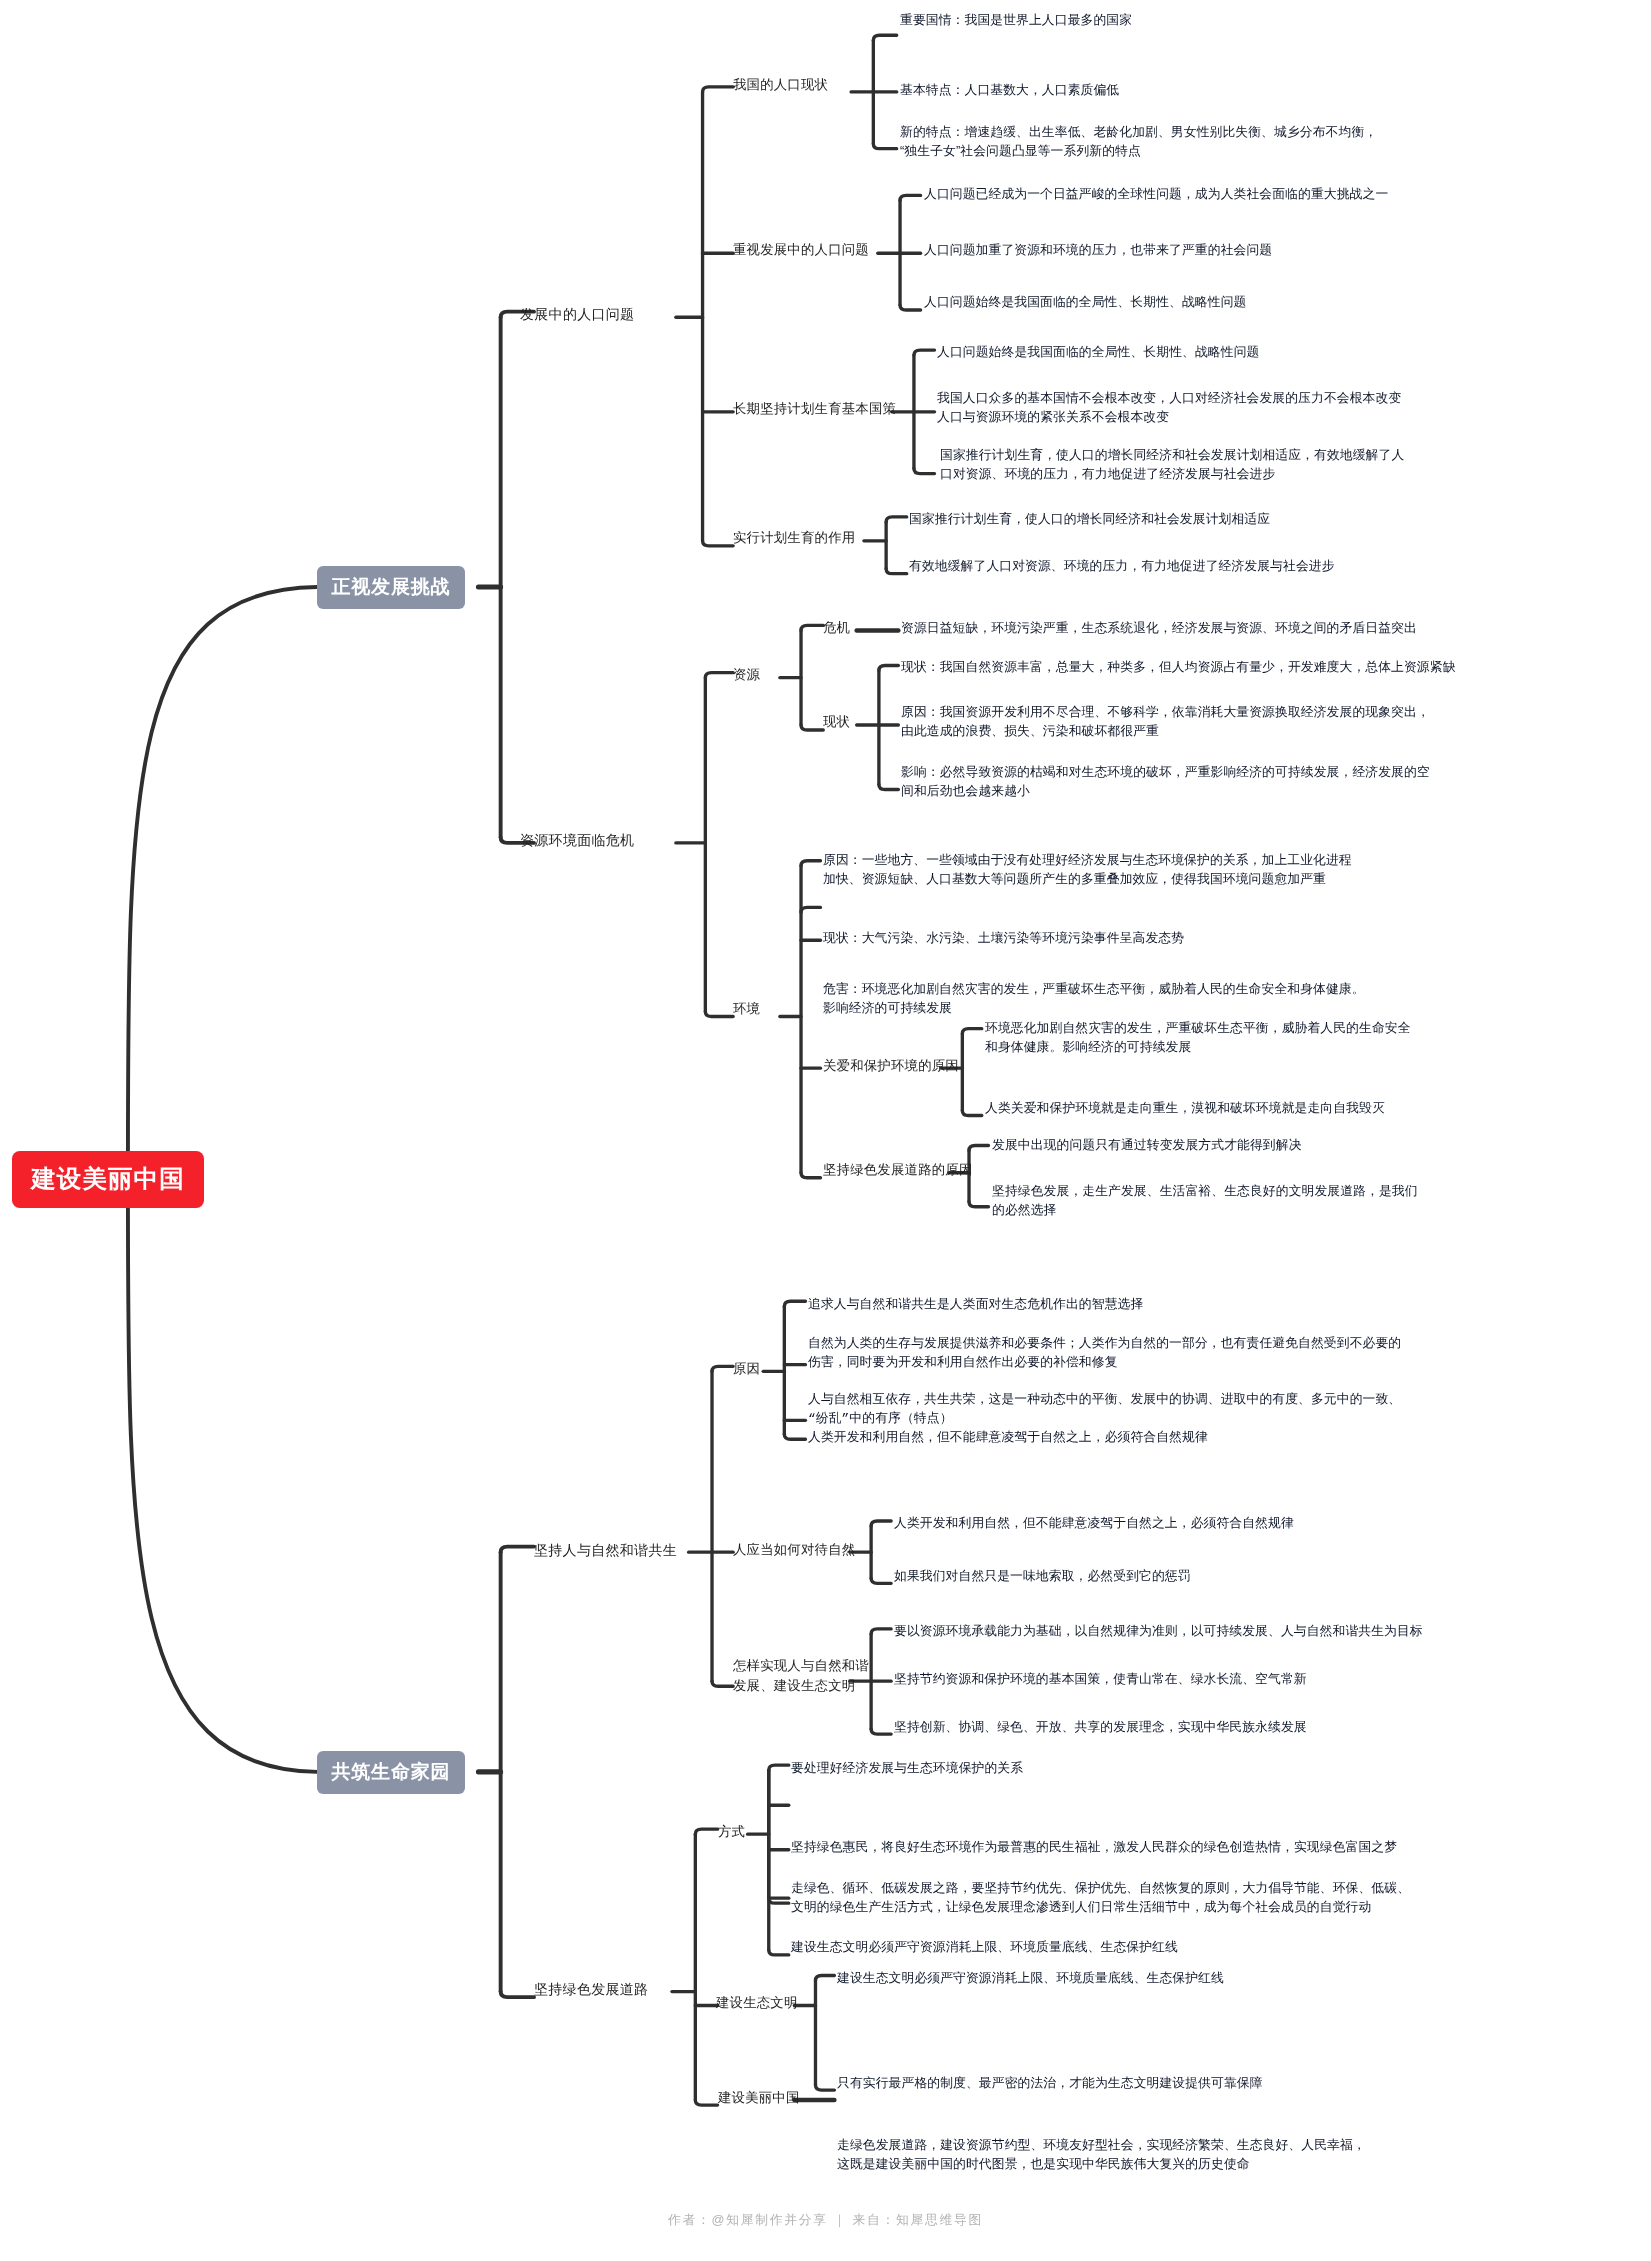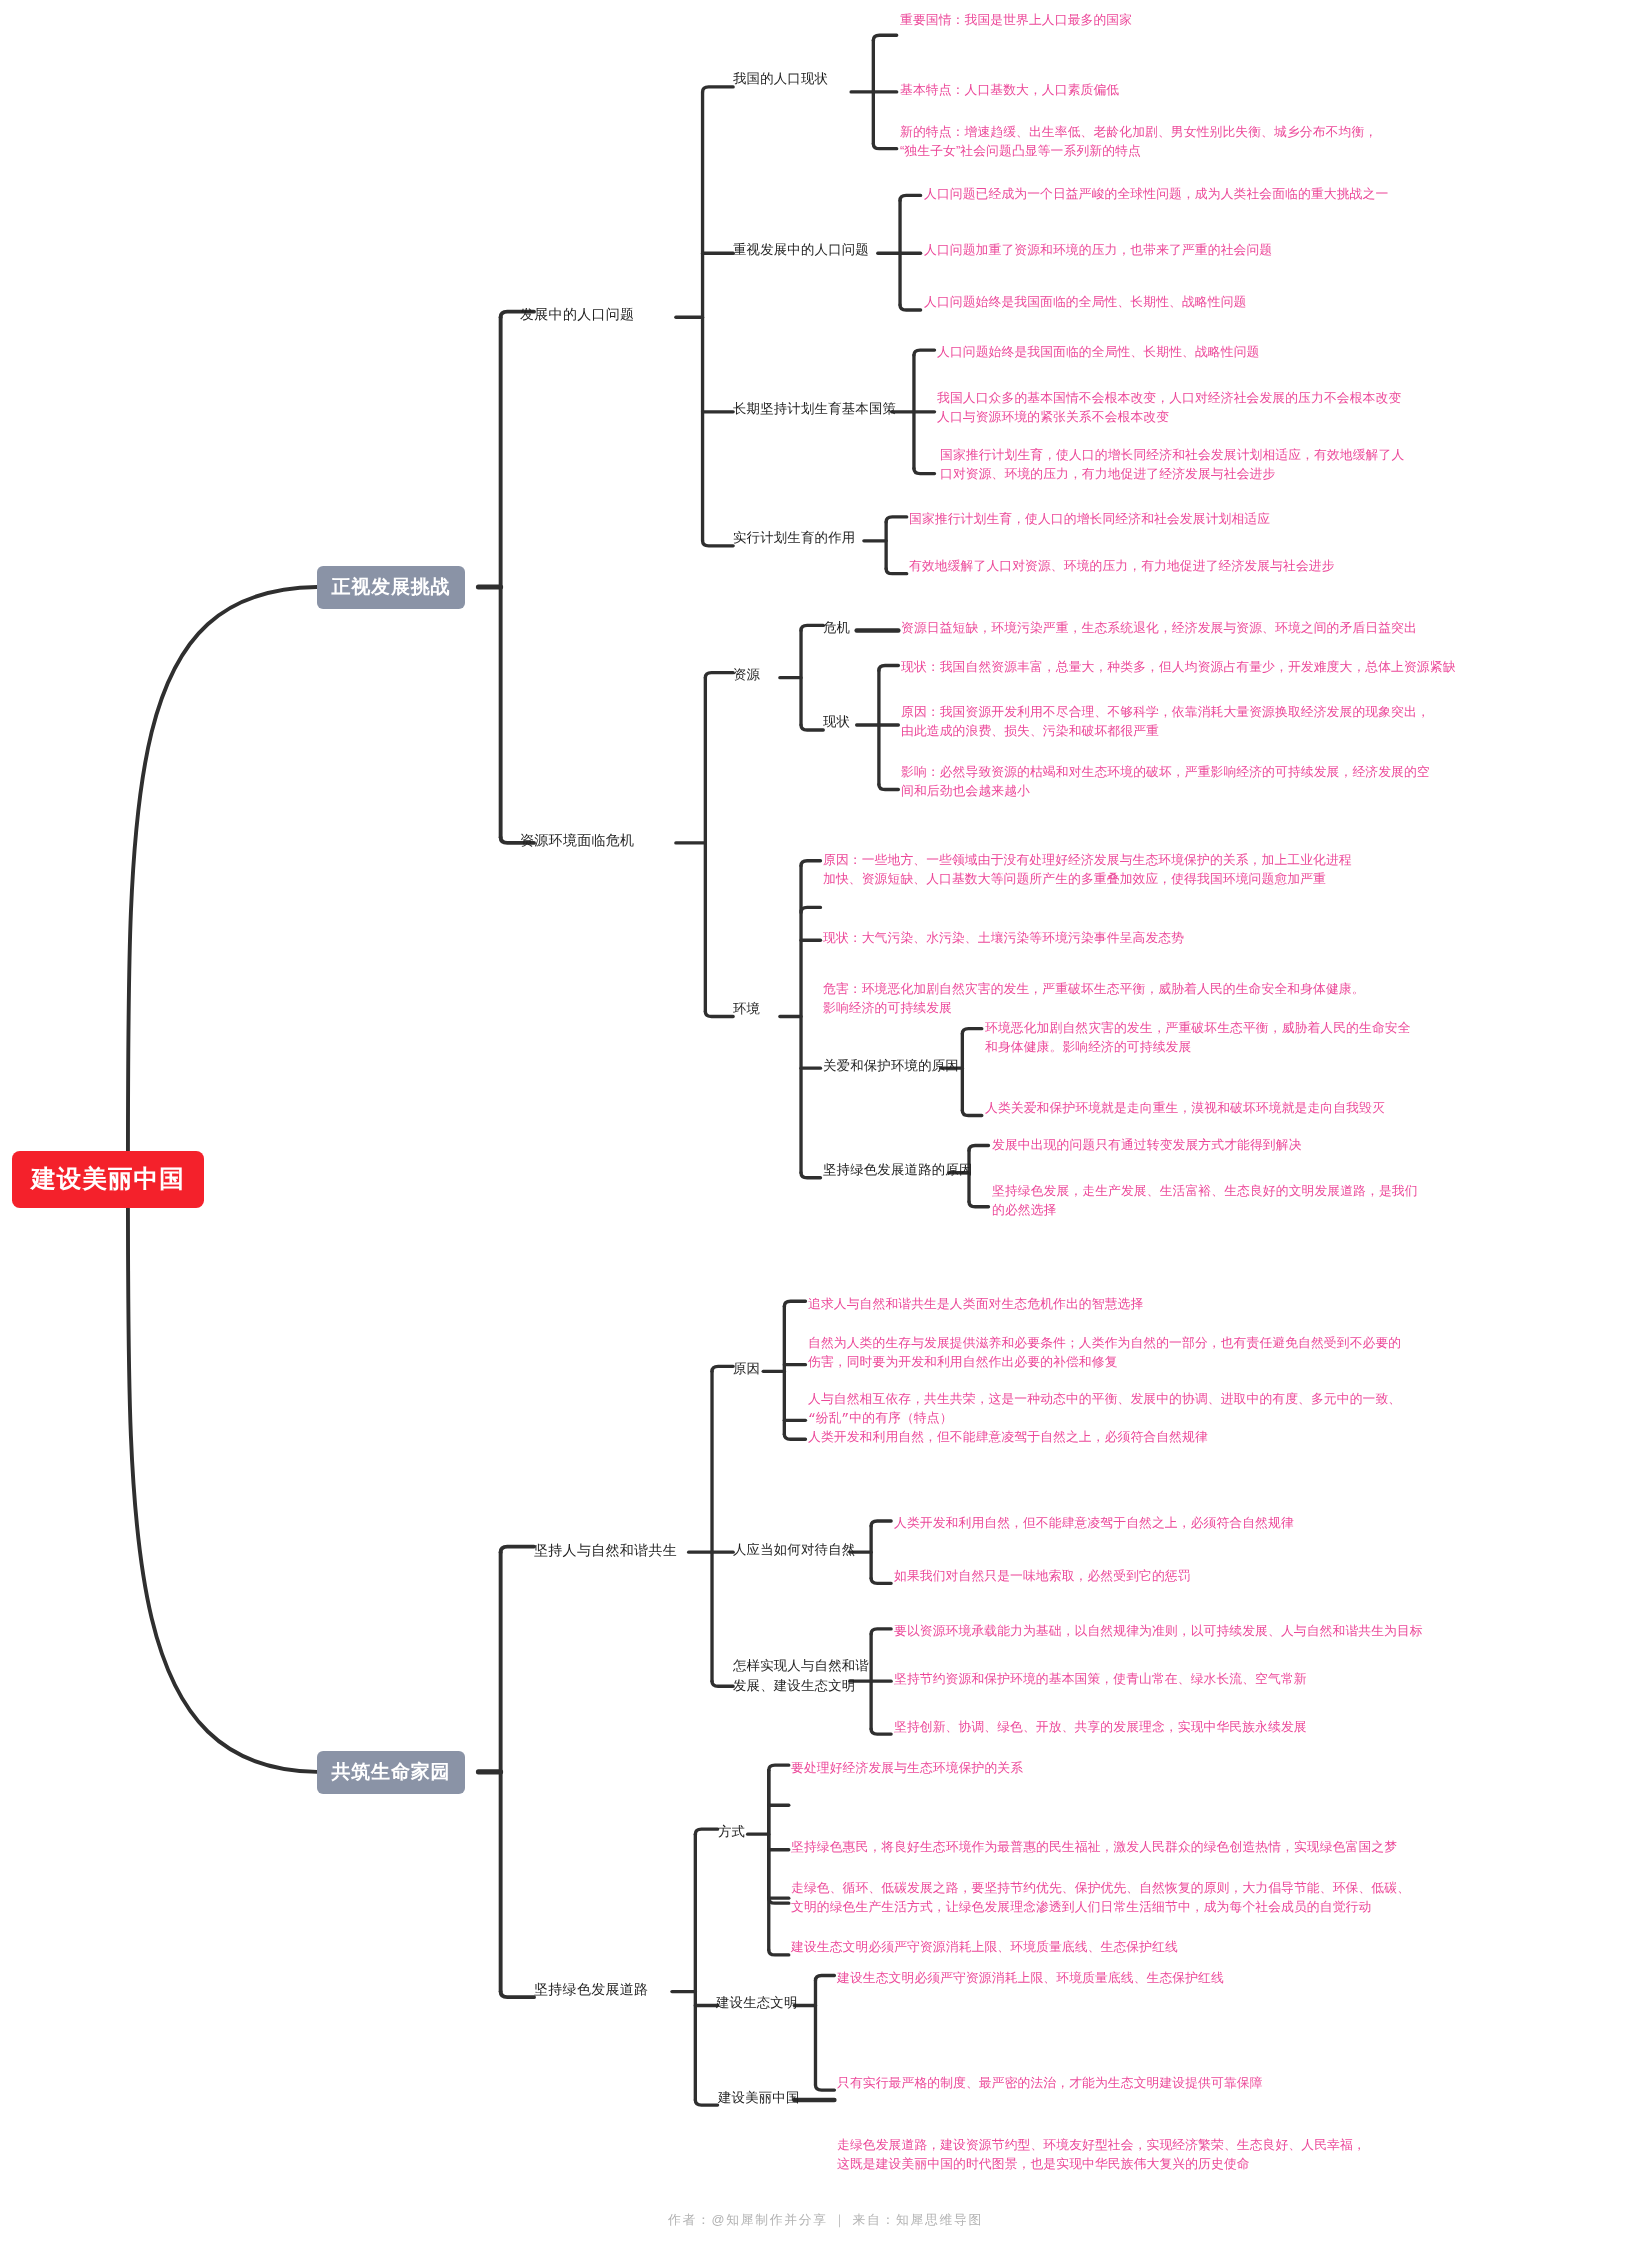--- a/index.html
+++ b/index.html
@@ -61,21 +61,21 @@
     font-size: 13.4px;
     color: #1f1f1f;
     white-space: nowrap;
     letter-spacing: 0.2px;
   }
   .lvl3.wrap { white-space: pre-line; }
 
   
   .leaf {
     font-size: 12.8px;
-    color: #ec4899;
+    color: #0f172a;
     white-space: pre-line;
     letter-spacing: 0.1px;
   }
 
   
   .footer {
     position: absolute;
     left: 0; right: 0;
     top: 2212px;
     text-align: center;
@@ -222,21 +222,21 @@
   </svg>
 
   <div class="node root" style="left:12.2px; top:1151px;">建设美丽中国</div>
 
   <div class="node lvl1" style="left:317px; top:566px;text-align:center;">正视发展挑战</div>
 
   <div class="node lvl2" style="left:520px; top:304px;">发展中的人口问题</div>
 
   <div class="node lvl2" style="left:520px; top:830px;">资源环境面临危机</div>
 
-  <div class="node lvl3" style="left:733px; top:69px;">我国的人口现状</div>
+  <div class="node lvl3" style="left:733px; top:75px;">我国的人口现状</div>
   <div class="node leaf" style="left:900px; top:9.5px; width:734px;">重要国情：我国是世界上人口最多的国家</div>
   <div class="node leaf" style="left:900px; top:80px; width:734px;">基本特点：人口基数大，人口素质偏低</div>
   <div class="node leaf" style="left:900px; top:122px; width:746px;">新的特点：增速趋缓、出生率低、老龄化加剧、男女性别比失衡、城乡分布不均衡，
 “独生子女”社会问题凸显等一系列新的特点</div>
 
   <div class="node lvl3" style="left:733px; top:240px;">重视发展中的人口问题</div>
   <div class="node leaf" style="left:924px; top:184px; width:723px;">人口问题已经成为一个日益严峻的全球性问题，成为人类社会面临的重大挑战之一</div>
   <div class="node leaf" style="left:924px; top:240px; width:723px;">人口问题加重了资源和环境的压力，也带来了严重的社会问题</div>
   <div class="node leaf" style="left:924px; top:292px; width:723px;">人口问题始终是我国面临的全局性、长期性、战略性问题</div>
 

